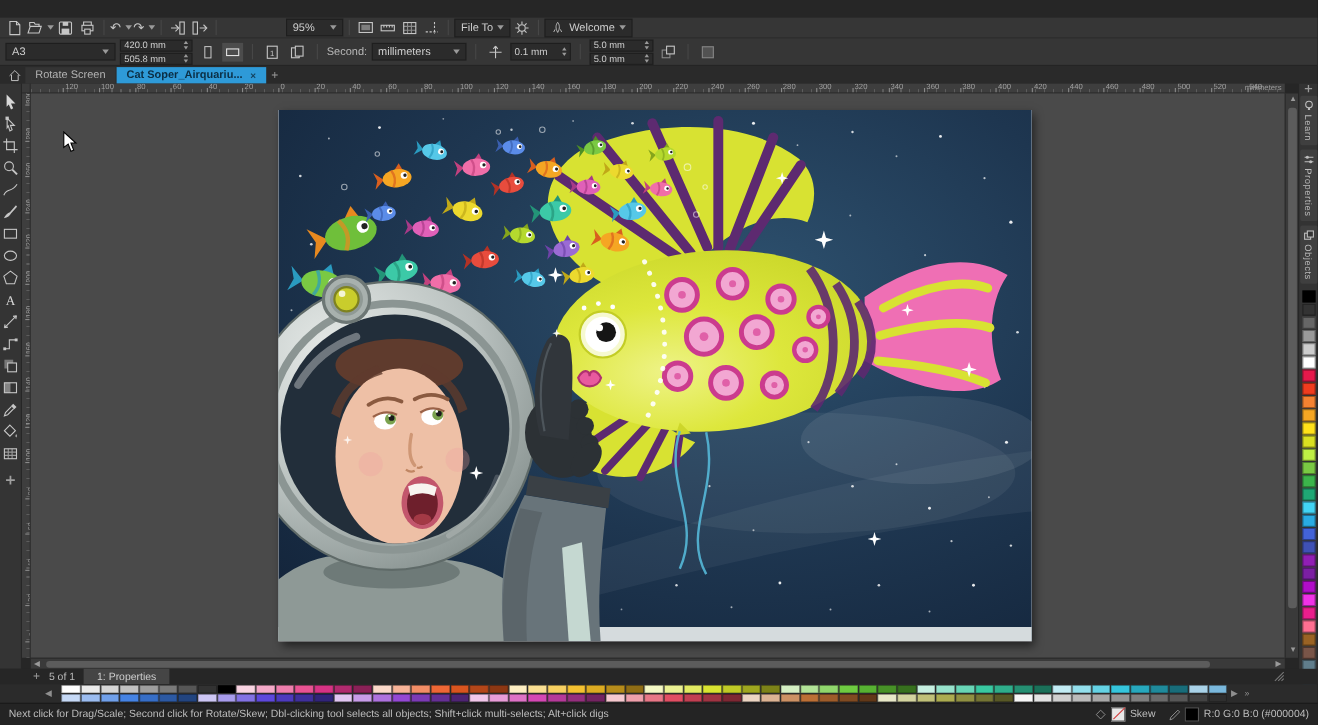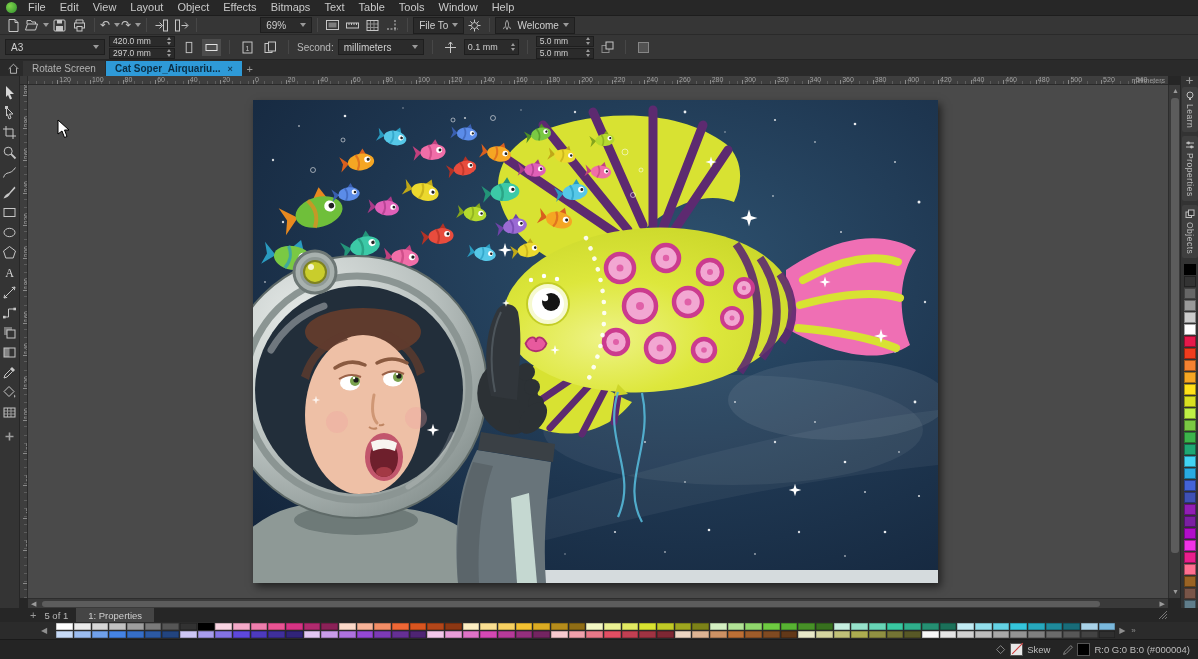--- a/index.html
+++ b/index.html
@@ -89,37 +89,20 @@
   .swatch-none{width:11px;height:11px;background:#e8e8e8;border:1px solid #555;position:relative;margin-right:4px}
   .swatch-none::after{content:"";position:absolute;left:-1px;top:4px;width:15px;height:1px;background:#d23b3b;transform:rotate(-45deg)}
   .swatch-black{width:11px;height:11px;background:#000;border:1px solid #555;margin-right:4px}
   .ind{display:flex;align-items:center}
 </style>
 </head>
 <body>
 
 <div id="app">
 
-  <div id="menubar" class="abs">
-    <div class="app-logo"></div>
-    <div style="display:flex">
-        <div class="menu-item">File</div>
-        <div class="menu-item">Edit</div>
-        <div class="menu-item">View</div>
-        <div class="menu-item">Layout</div>
-        <div class="menu-item">Object</div>
-        <div class="menu-item">Effects</div>
-        <div class="menu-item">Bitmaps</div>
-        <div class="menu-item">Text</div>
-        <div class="menu-item">Table</div>
-        <div class="menu-item">Tools</div>
-        <div class="menu-item">Window</div>
-        <div class="menu-item">Help</div>
-      </div>
-  </div>
 
   <div id="toolbar" class="abs">
     <div class="icon-btn">
       <svg width="15" height="15" viewBox="0 0 15 15">
           <path d="M3,1.5 H9 L12,4.5 V13.5 H3 Z M9,1.5 V4.5 H12" stroke="#c6c6c6" fill="none"></path>
         </svg>
     </div>
     <div class="icon-btn">
       <svg width="15" height="15" viewBox="0 0 15 15">
           <path d="M1.5,12 L3.5,6 H13.5 L11.5,12 Z M3,6 V2.5 H7 L8,4 H11.5 V6" stroke="#c6c6c6" fill="none"></path>
@@ -157,21 +140,21 @@
         </svg>
     </div>
     <div class="icon-btn">
       <svg width="15" height="15" viewBox="0 0 15 15">
           <rect x="1.5" y="2" width="4" height="11" stroke="#c6c6c6" fill="none"></rect>
           <path d="M7.5,7.5 H13.5 M11,4.5 L14,7.5 L11,10.5" stroke="#c6c6c6" fill="none"></path>
         </svg>
     </div>
     <div class="sep"></div>
     <div class="combo" style="width:52px;margin-left:58px">
-      <span>69%</span>
+      <span>95%</span>
       <span class="caret" style="margin-left:auto"></span>
     </div>
     <div class="sep"></div>
     <div class="icon-btn">
       <svg width="15" height="15" viewBox="0 0 15 15">
           <rect x="1.5" y="2.5" width="12" height="9" stroke="#c6c6c6" fill="none"></rect>
           <rect x="3.5" y="4.5" width="8" height="5" fill="#c6c6c6" opacity=".5"></rect>
         </svg>
     </div>
     <div class="icon-btn">
@@ -219,21 +202,21 @@
     </div>
     <div class="stack">
       <div class="field" style="width:66px">
         <span>420.0 mm</span>
         <span class="spin" style="margin-left:auto">
             <i class="up"></i>
             <i class="dn"></i>
           </span>
       </div>
       <div class="field" style="width:66px">
-        <span>297.0 mm</span>
+        <span>505.8 mm</span>
         <span class="spin" style="margin-left:auto">
             <i class="up"></i>
             <i class="dn"></i>
           </span>
       </div>
     </div>
     <div class="icon-btn">
       <svg width="14" height="15" viewBox="0 0 15 15">
           <rect x="4.5" y="2" width="6" height="11" stroke="#c6c6c6" fill="none"></rect>
         </svg>
@@ -1272,20 +1255,21 @@
           <div class="bswatch" style="background: rgb(87, 87, 87);"></div>
           <div class="bswatch" style="background: rgb(67, 67, 67);"></div>
           <div class="bswatch" style="background: rgb(47, 47, 47);"></div>
         </div>
     </div>
     <span class="pal-arrow">▶</span>
     <span class="pal-arrow">»</span>
   </div>
 
   <div id="statusbar" class="abs">
+    <span>Next click for Drag/Scale; Second click for Rotate/Skew; Dbl-clicking tool selects all objects; Shift+click multi-selects; Alt+click digs</span>
     <div class="right">
       <div class="ind">
         <svg width="12" height="12" viewBox="0 0 15 15" style="margin-right:3px">
             <path d="M7,2 L12,7 L7,12 L2,7 Z" stroke="#9a9a9a" fill="none"></path>
           </svg>
         <span class="swatch-none"></span>
         <span>Skew</span>
       </div>
       <div class="ind">
         <svg width="12" height="12" viewBox="0 0 15 15" style="margin-right:3px">

